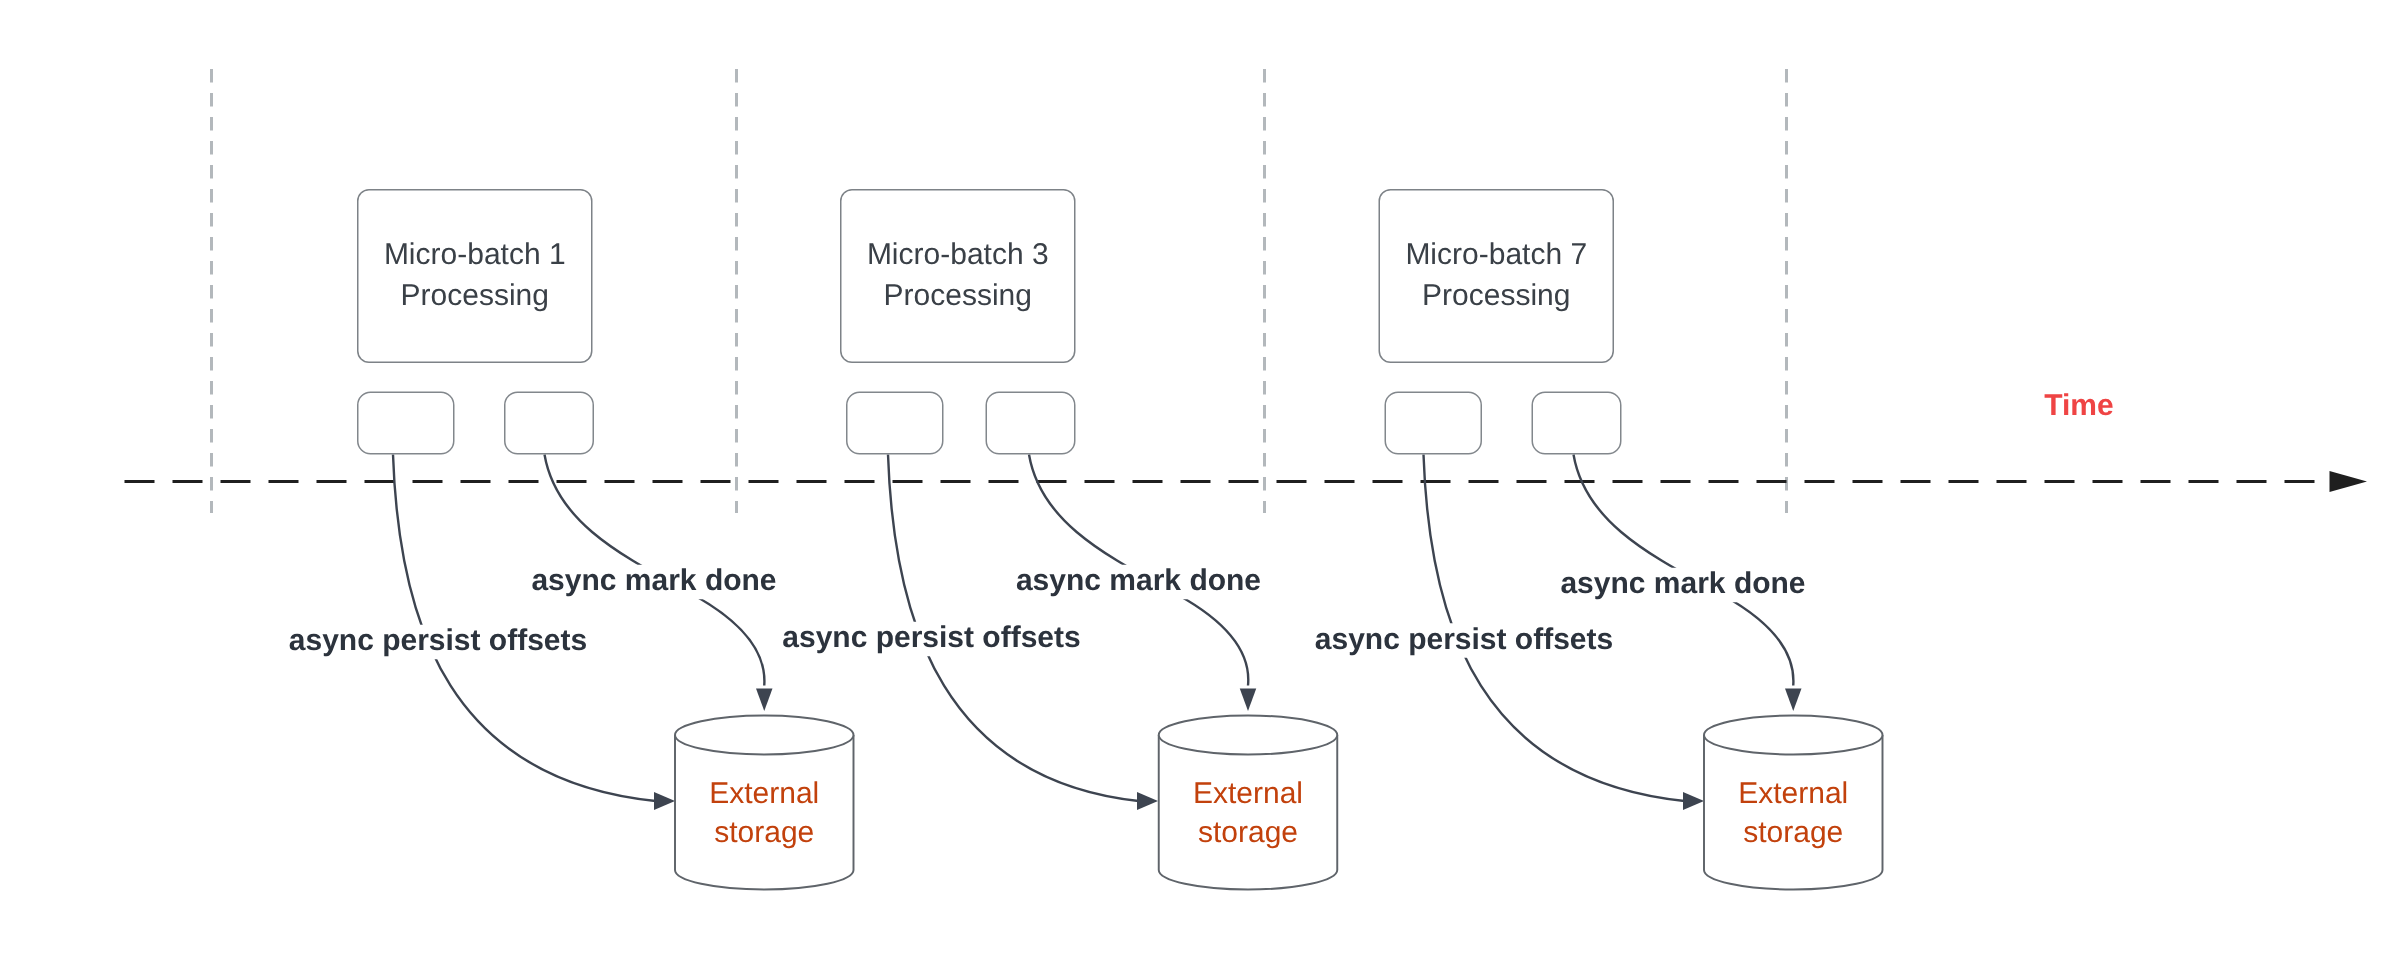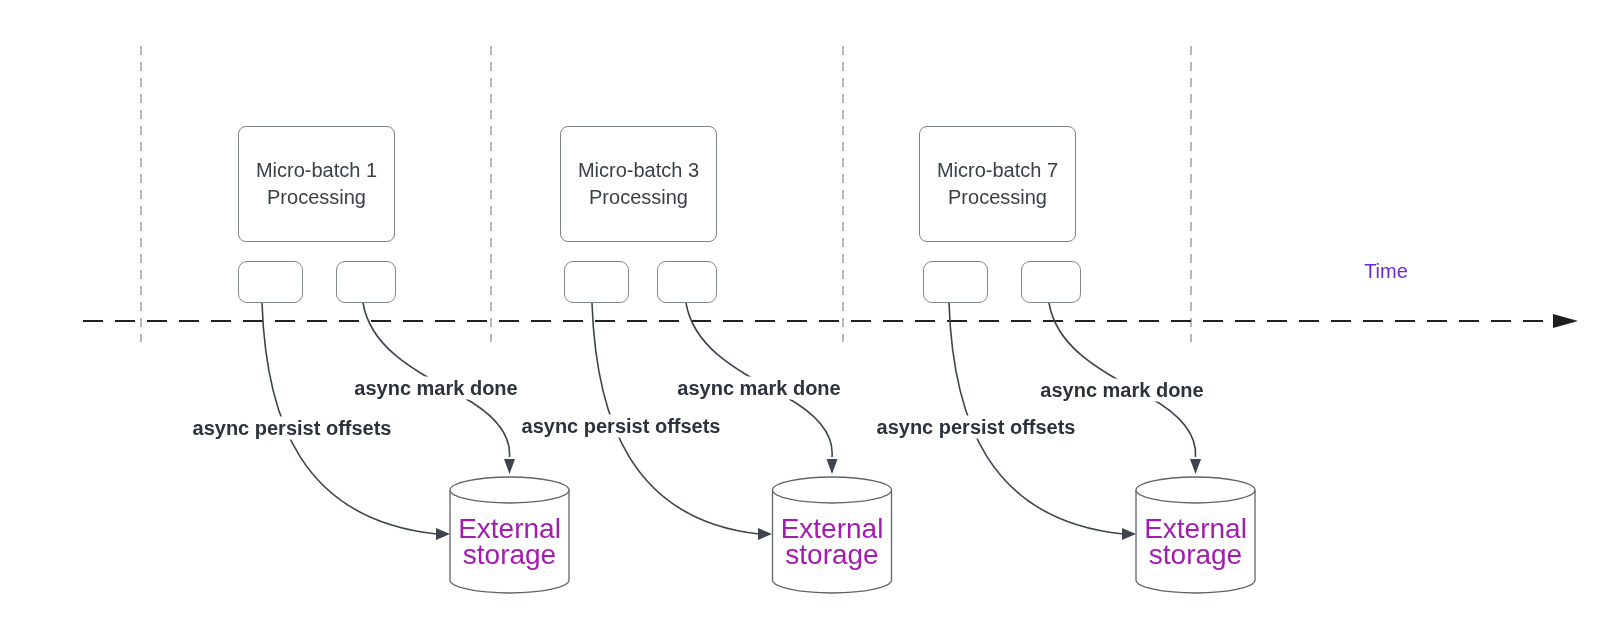--- a/index.html
+++ b/index.html
@@ -26,25 +26,25 @@
   }
   .small-box.a{width:65px;}
   .small-box.b{width:60px;}
   .edge-label{
     position:absolute;transform:translate(-50%,-50%);
     font-size:20px;font-weight:bold;color:#2c333d;background:#ffffff;
     padding:0 3px;white-space:nowrap;
   }
   .storage-label{
     position:absolute;top:516px;width:130px;transform:translateX(-50%);
-    font-size:28px;line-height:26px;color:#a21caf;text-align:center;
+    font-size:20px;line-height:26px;color:#c2410c;text-align:center;
   }
   .time-label{
     position:absolute;transform:translate(-50%,-50%);
-    font-size:20px;color:#6d28d9;white-space:nowrap;
+    font-size:20px;color:#ef4444;white-space:nowrap;font-weight:bold;
   }
 </style>
 </head>
 <body>
 
 <div class="canvas">
 
   <svg class="layer" viewBox="0 0 1600 642">
 
     <line class="vguide" x1="141" y1="46" x2="141" y2="342"></line>

